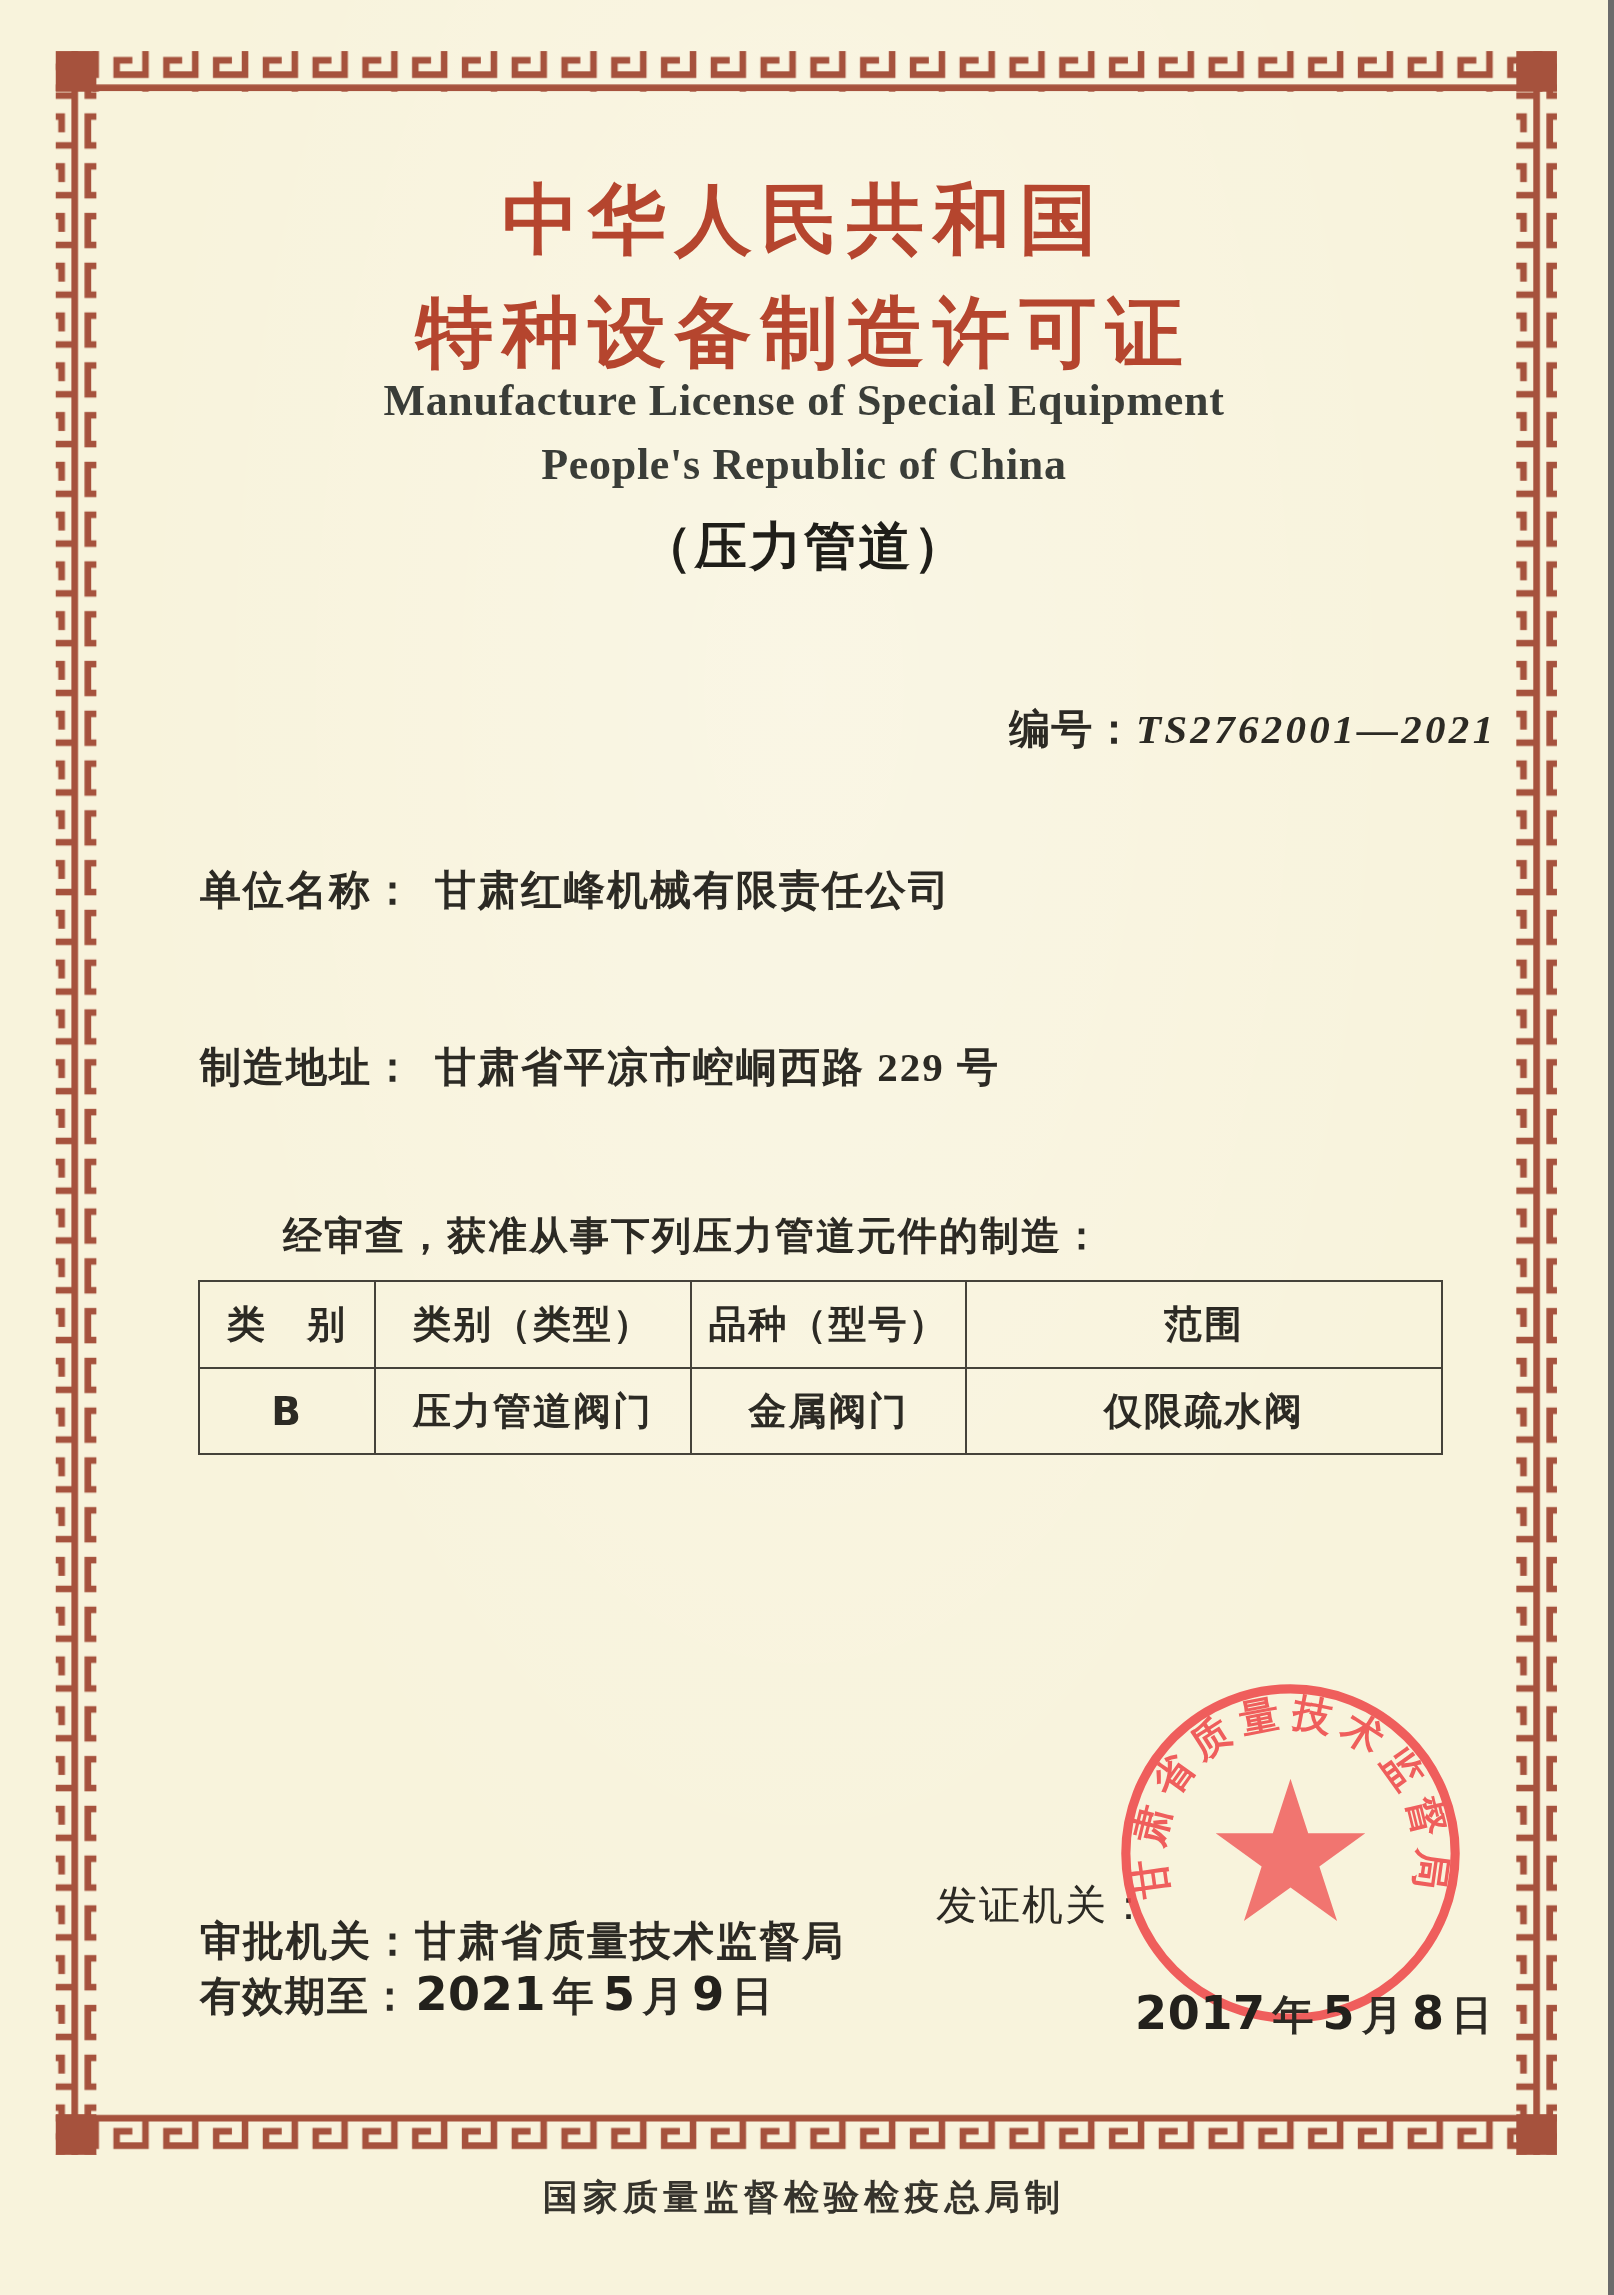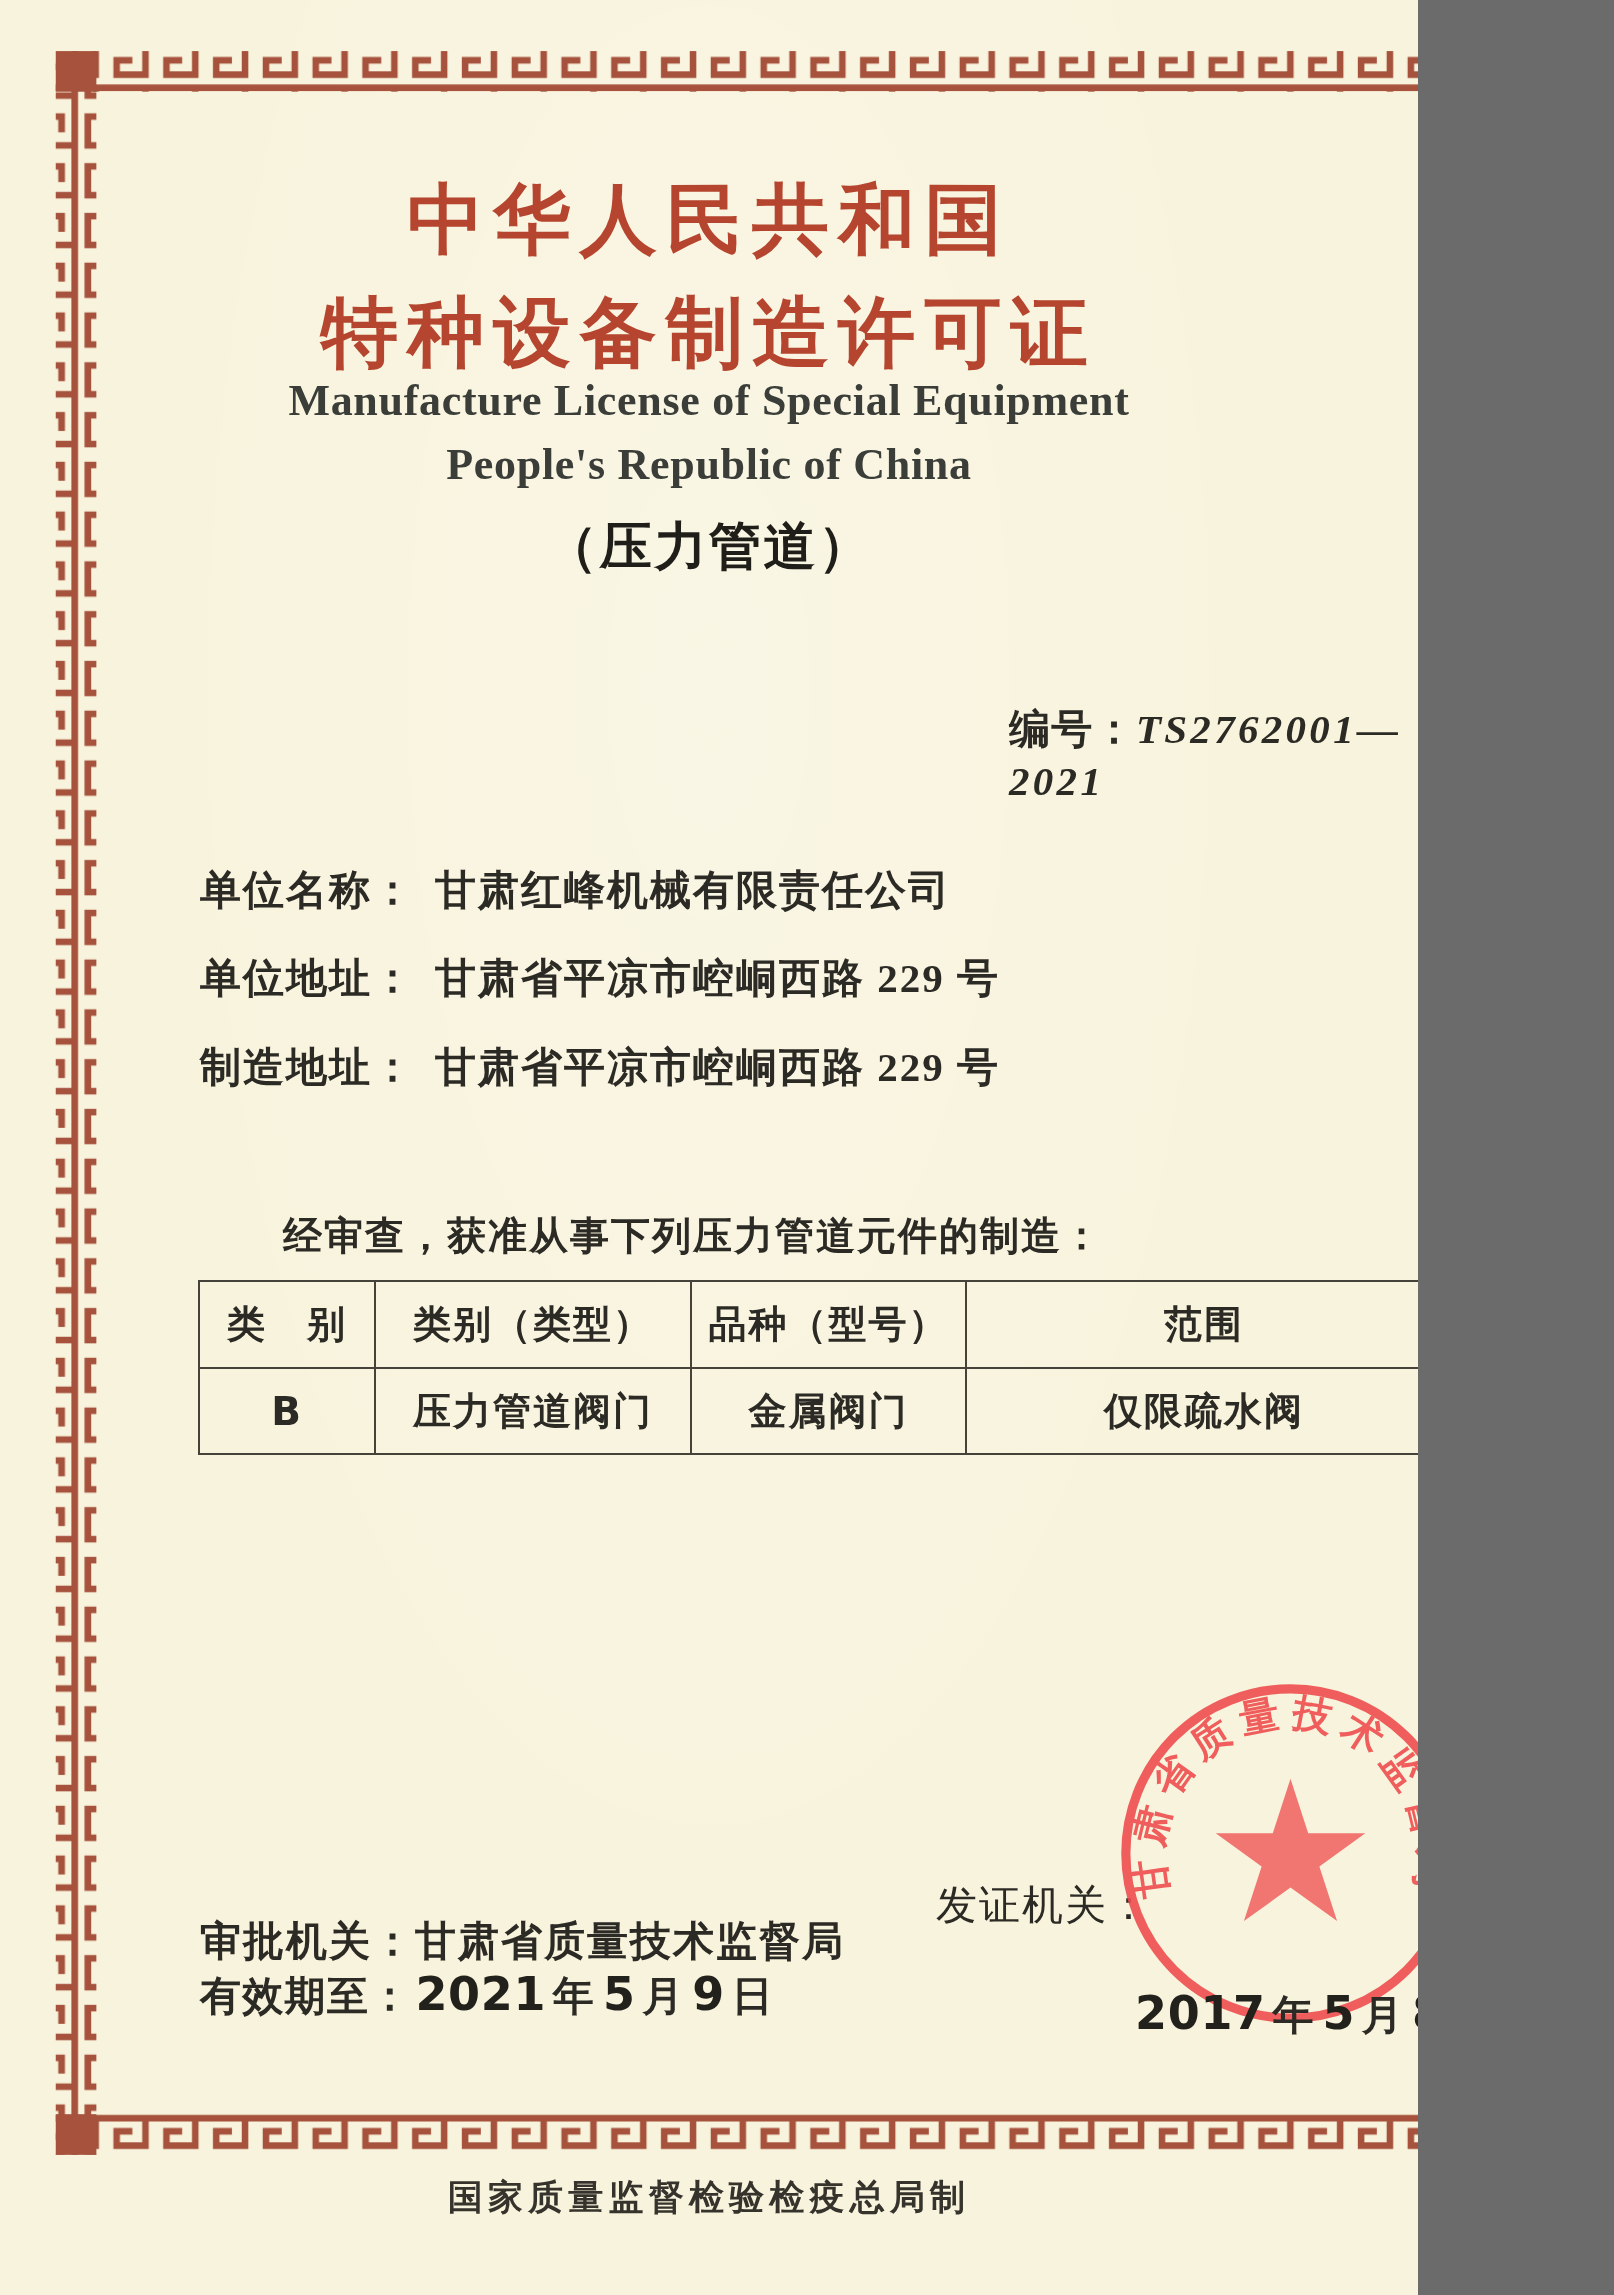--- a/index.html
+++ b/index.html
@@ -1,18 +1,18 @@
 <!DOCTYPE html>
 <html style="font-size:10.5px"><head>
 <meta charset="utf-8">
 <style>
   html,body{margin:0;padding:0;background:#6b6b6b;}
   .page{
     position:relative;
-    width:1418px;height:2295px;
+    width:1608px;height:2295px;
     background:
       radial-gradient(ellipse at 50% 30%, rgba(255,255,255,.25), rgba(255,255,255,0) 60%),
       #f8f3dc;
     font-family:"Liberation Serif","DejaVu Serif",serif;
     color:#2c2a24;
     overflow:hidden;
   }
   .abs{position:absolute;}
   .center{left:0;right:0;text-align:center;}
 
@@ -104,23 +104,20 @@
   <div class="abs center title-en t-en2">People's Republic of China</div>
   <div class="abs center subtitle">（压力管道）</div>
 
   <div class="abs serial">
     <span>编号：</span><span class="val">TS2762001—2021</span>
   </div>
 
   <div class="abs field f1">
     <span class="flabel">单位名称：</span><span>甘肃红峰机械有限责任公司</span>
   </div>
-  <div class="abs field f2">
-    <span class="flabel">单位地址：</span><span>甘肃省平凉市崆峒西路 229 号</span>
-  </div>
   <div class="abs field f3">
     <span class="flabel">制造地址：</span><span>甘肃省平凉市崆峒西路 229 号</span>
   </div>
 
   <div class="abs intro">经审查，获准从事下列压力管道元件的制造：</div>
 
   <table class="scope">
     <colgroup>
       <col style="width:176px">
         <col style="width:316px">

